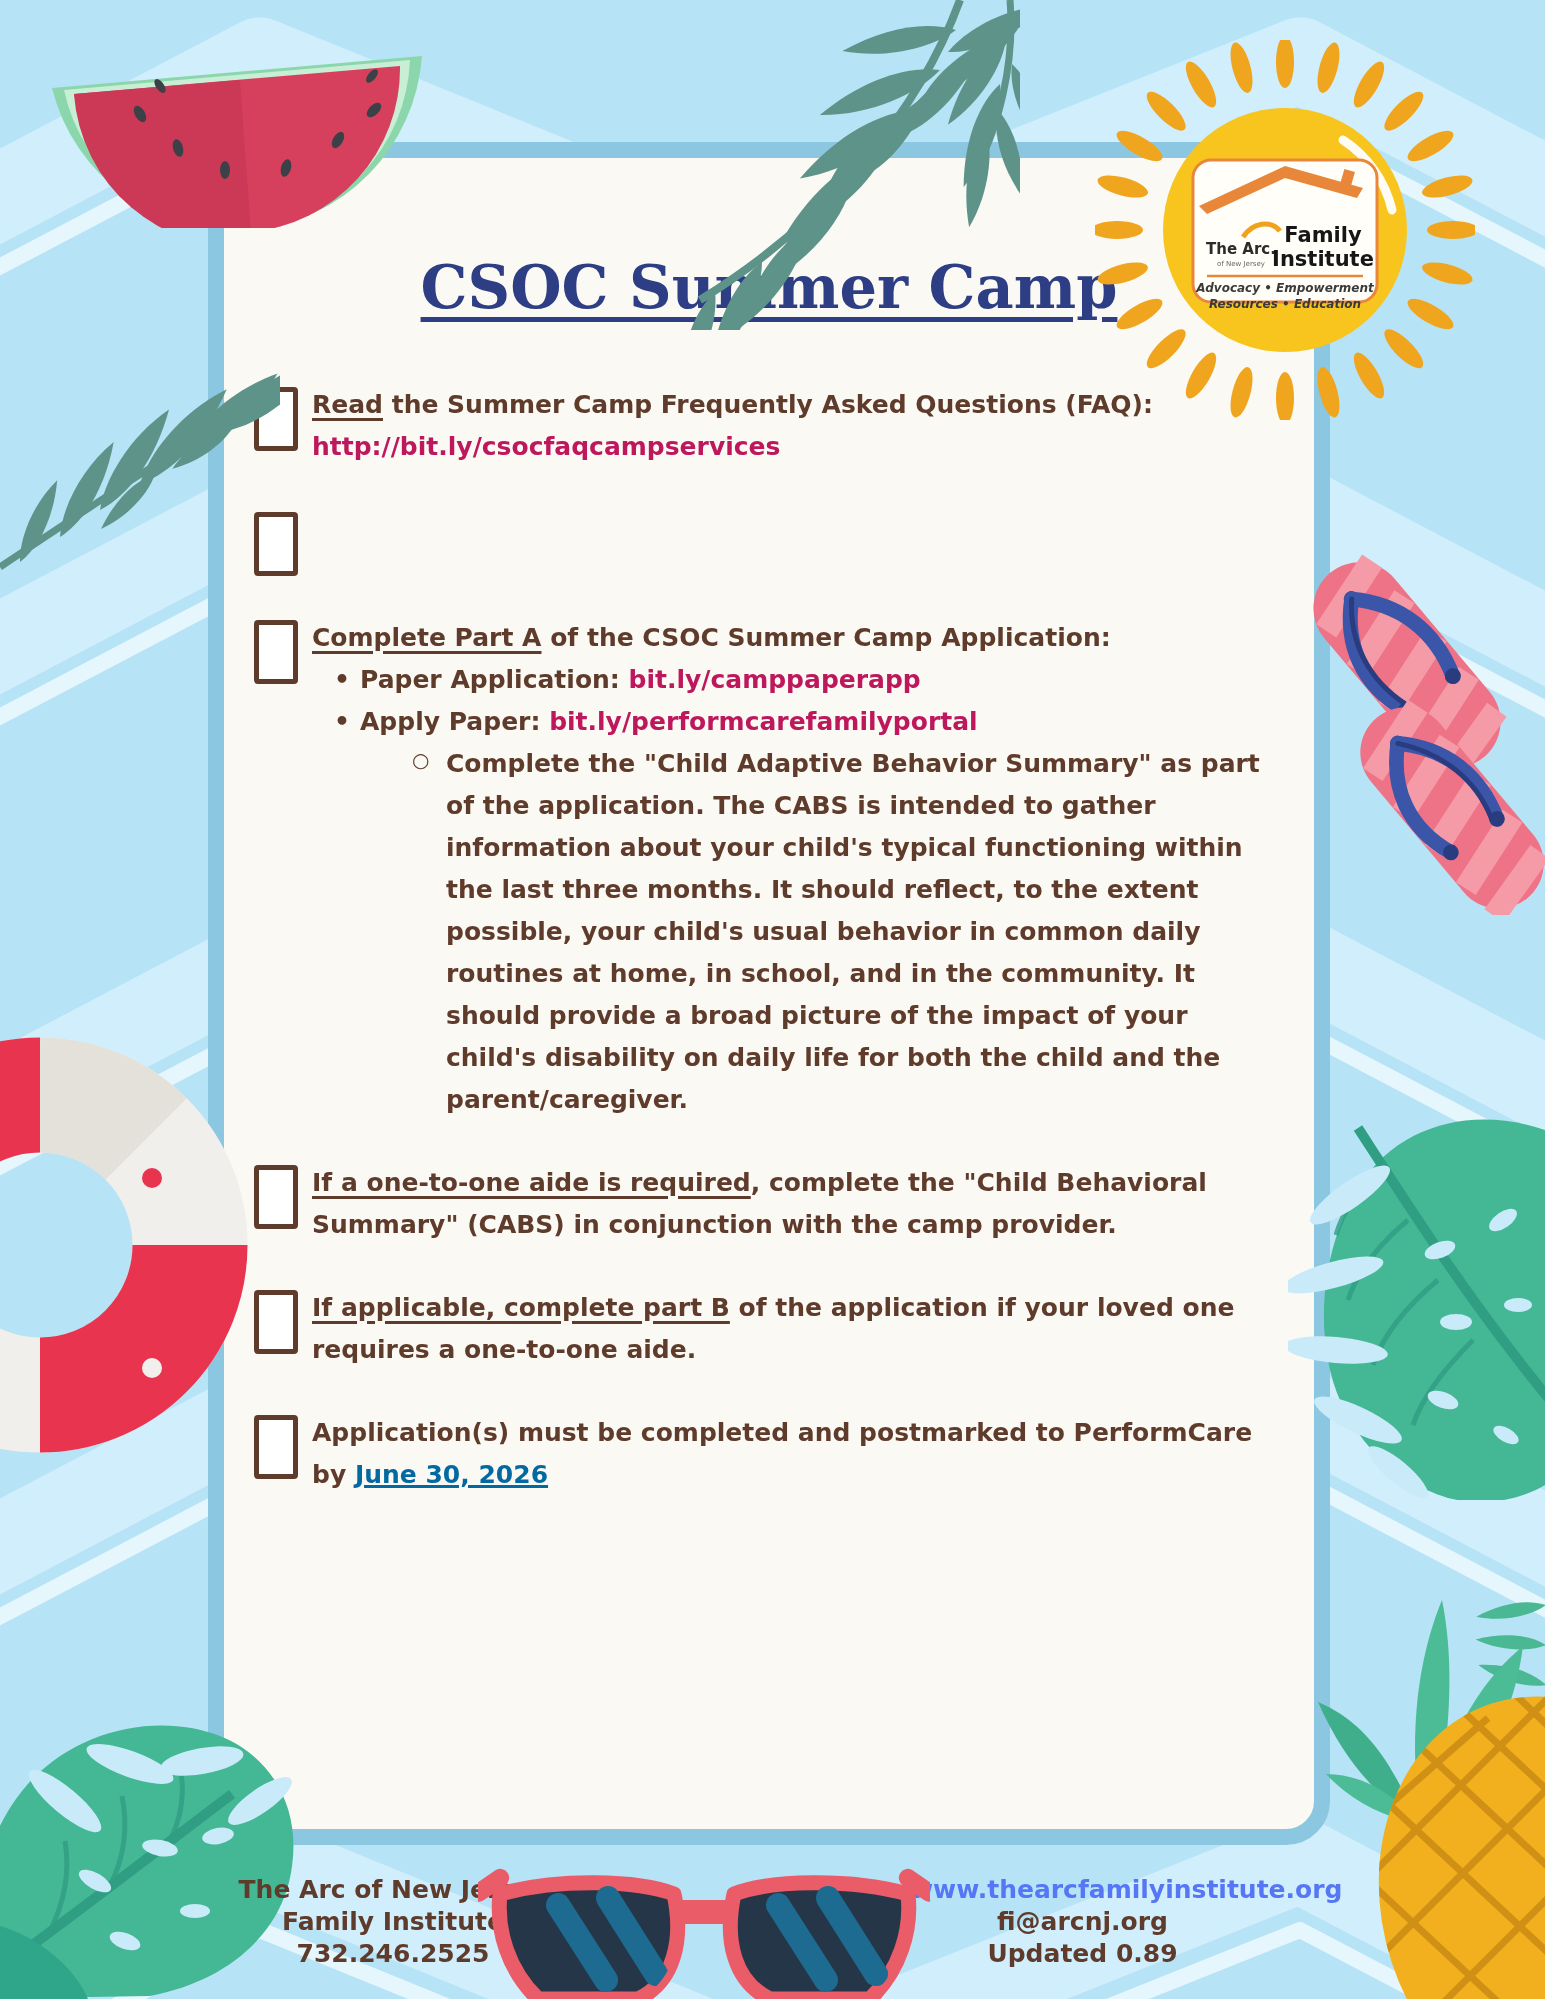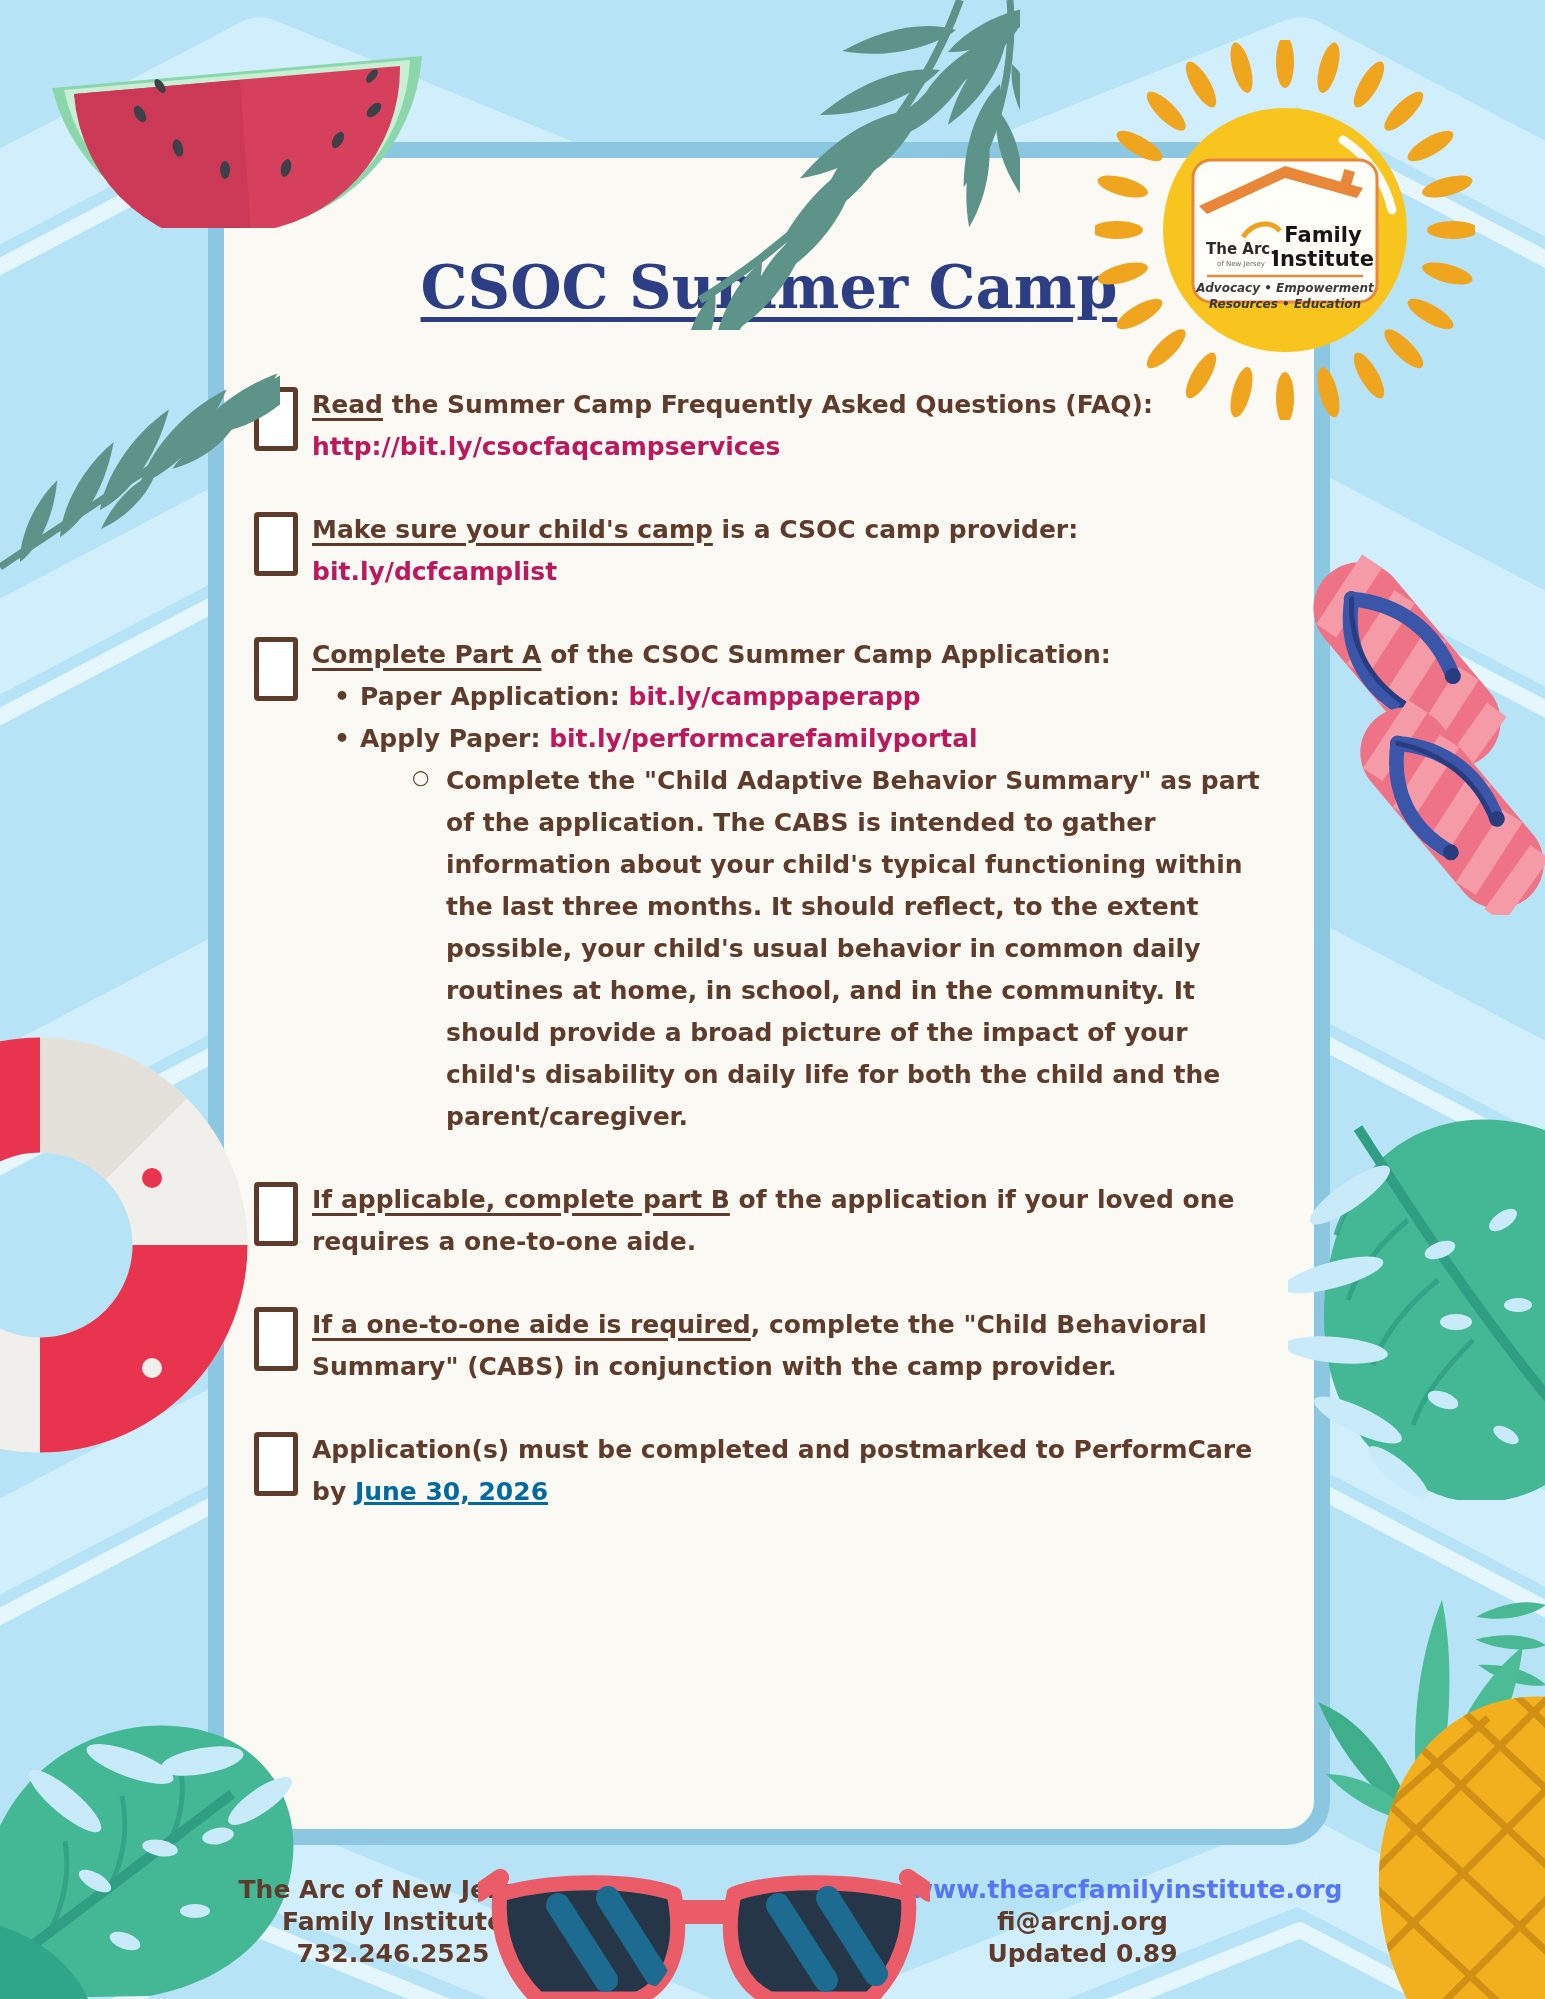--- a/index.html
+++ b/index.html
@@ -63,52 +63,48 @@
       <div class="item">
         <span class="cbx"></span>
         <div class="itxt">
           <span class="lead">Read</span><span> the Summer Camp Frequently Asked Questions (FAQ):</span>
           <div><a class="lnk">http://bit.ly/csocfaqcampservices</a></div>
         </div>
       </div>
 
       <div class="item">
         <span class="cbx"></span>
-        <div class="itxt">
-          <span class="lead">Make sure your child's camp</span><span> is a CSOC camp provider:</span>
-          <div><a class="lnk">bit.ly/dcfcamplist</a></div>
-        </div>
       </div>
 
 
       <div class="item">
         <span class="cbx"></span>
         <div class="itxt">
           <span class="lead">Complete Part A</span><span> of the CSOC Summer Camp Application:</span>
           <div class="b1">
             <span>Paper Application: </span><a class="lnk">bit.ly/camppaperapp</a>
           </div>
           <div class="b1">
             <span>Apply Paper: </span><a class="lnk">bit.ly/performcarefamilyportal</a>
           </div>
           <div class="b2">Complete the "Child Adaptive Behavior Summary" as part of the application. The CABS is intended to gather information about your child's typical functioning within the last three months. It should reflect, to the extent possible, your child's usual behavior in common daily routines at home, in school, and in the community. It should provide a broad picture of the impact of your child's disability on daily life for both the child and the parent/caregiver.</div>
         </div>
       </div>
 
       <div class="item">
         <span class="cbx"></span>
         <div class="itxt">
+          <span class="lead">If a one-to-one aide is required</span><span>, complete the "Child Behavioral Summary" (CABS) in conjunction with the camp provider.</span>
+        </div>
+      </div>
+
+      <div class="item">
+        <span class="cbx"></span>
+        <div class="itxt">
           <span class="lead">If applicable, complete part B</span><span> of the application if your loved one requires a one-to-one aide.</span>
-        </div>
-      </div>
-
-      <div class="item">
-        <span class="cbx"></span>
-        <div class="itxt">
-          <span class="lead">If a one-to-one aide is required</span><span>, complete the "Child Behavioral Summary" (CABS) in conjunction with the camp provider.</span>
         </div>
       </div>
 
       <div class="item">
         <span class="cbx"></span>
         <div class="itxt">
           <span>Application(s) must be completed and postmarked to PerformCare by </span><span class="deadline">June 30, 2026</span>
         </div>
       </div>
 

